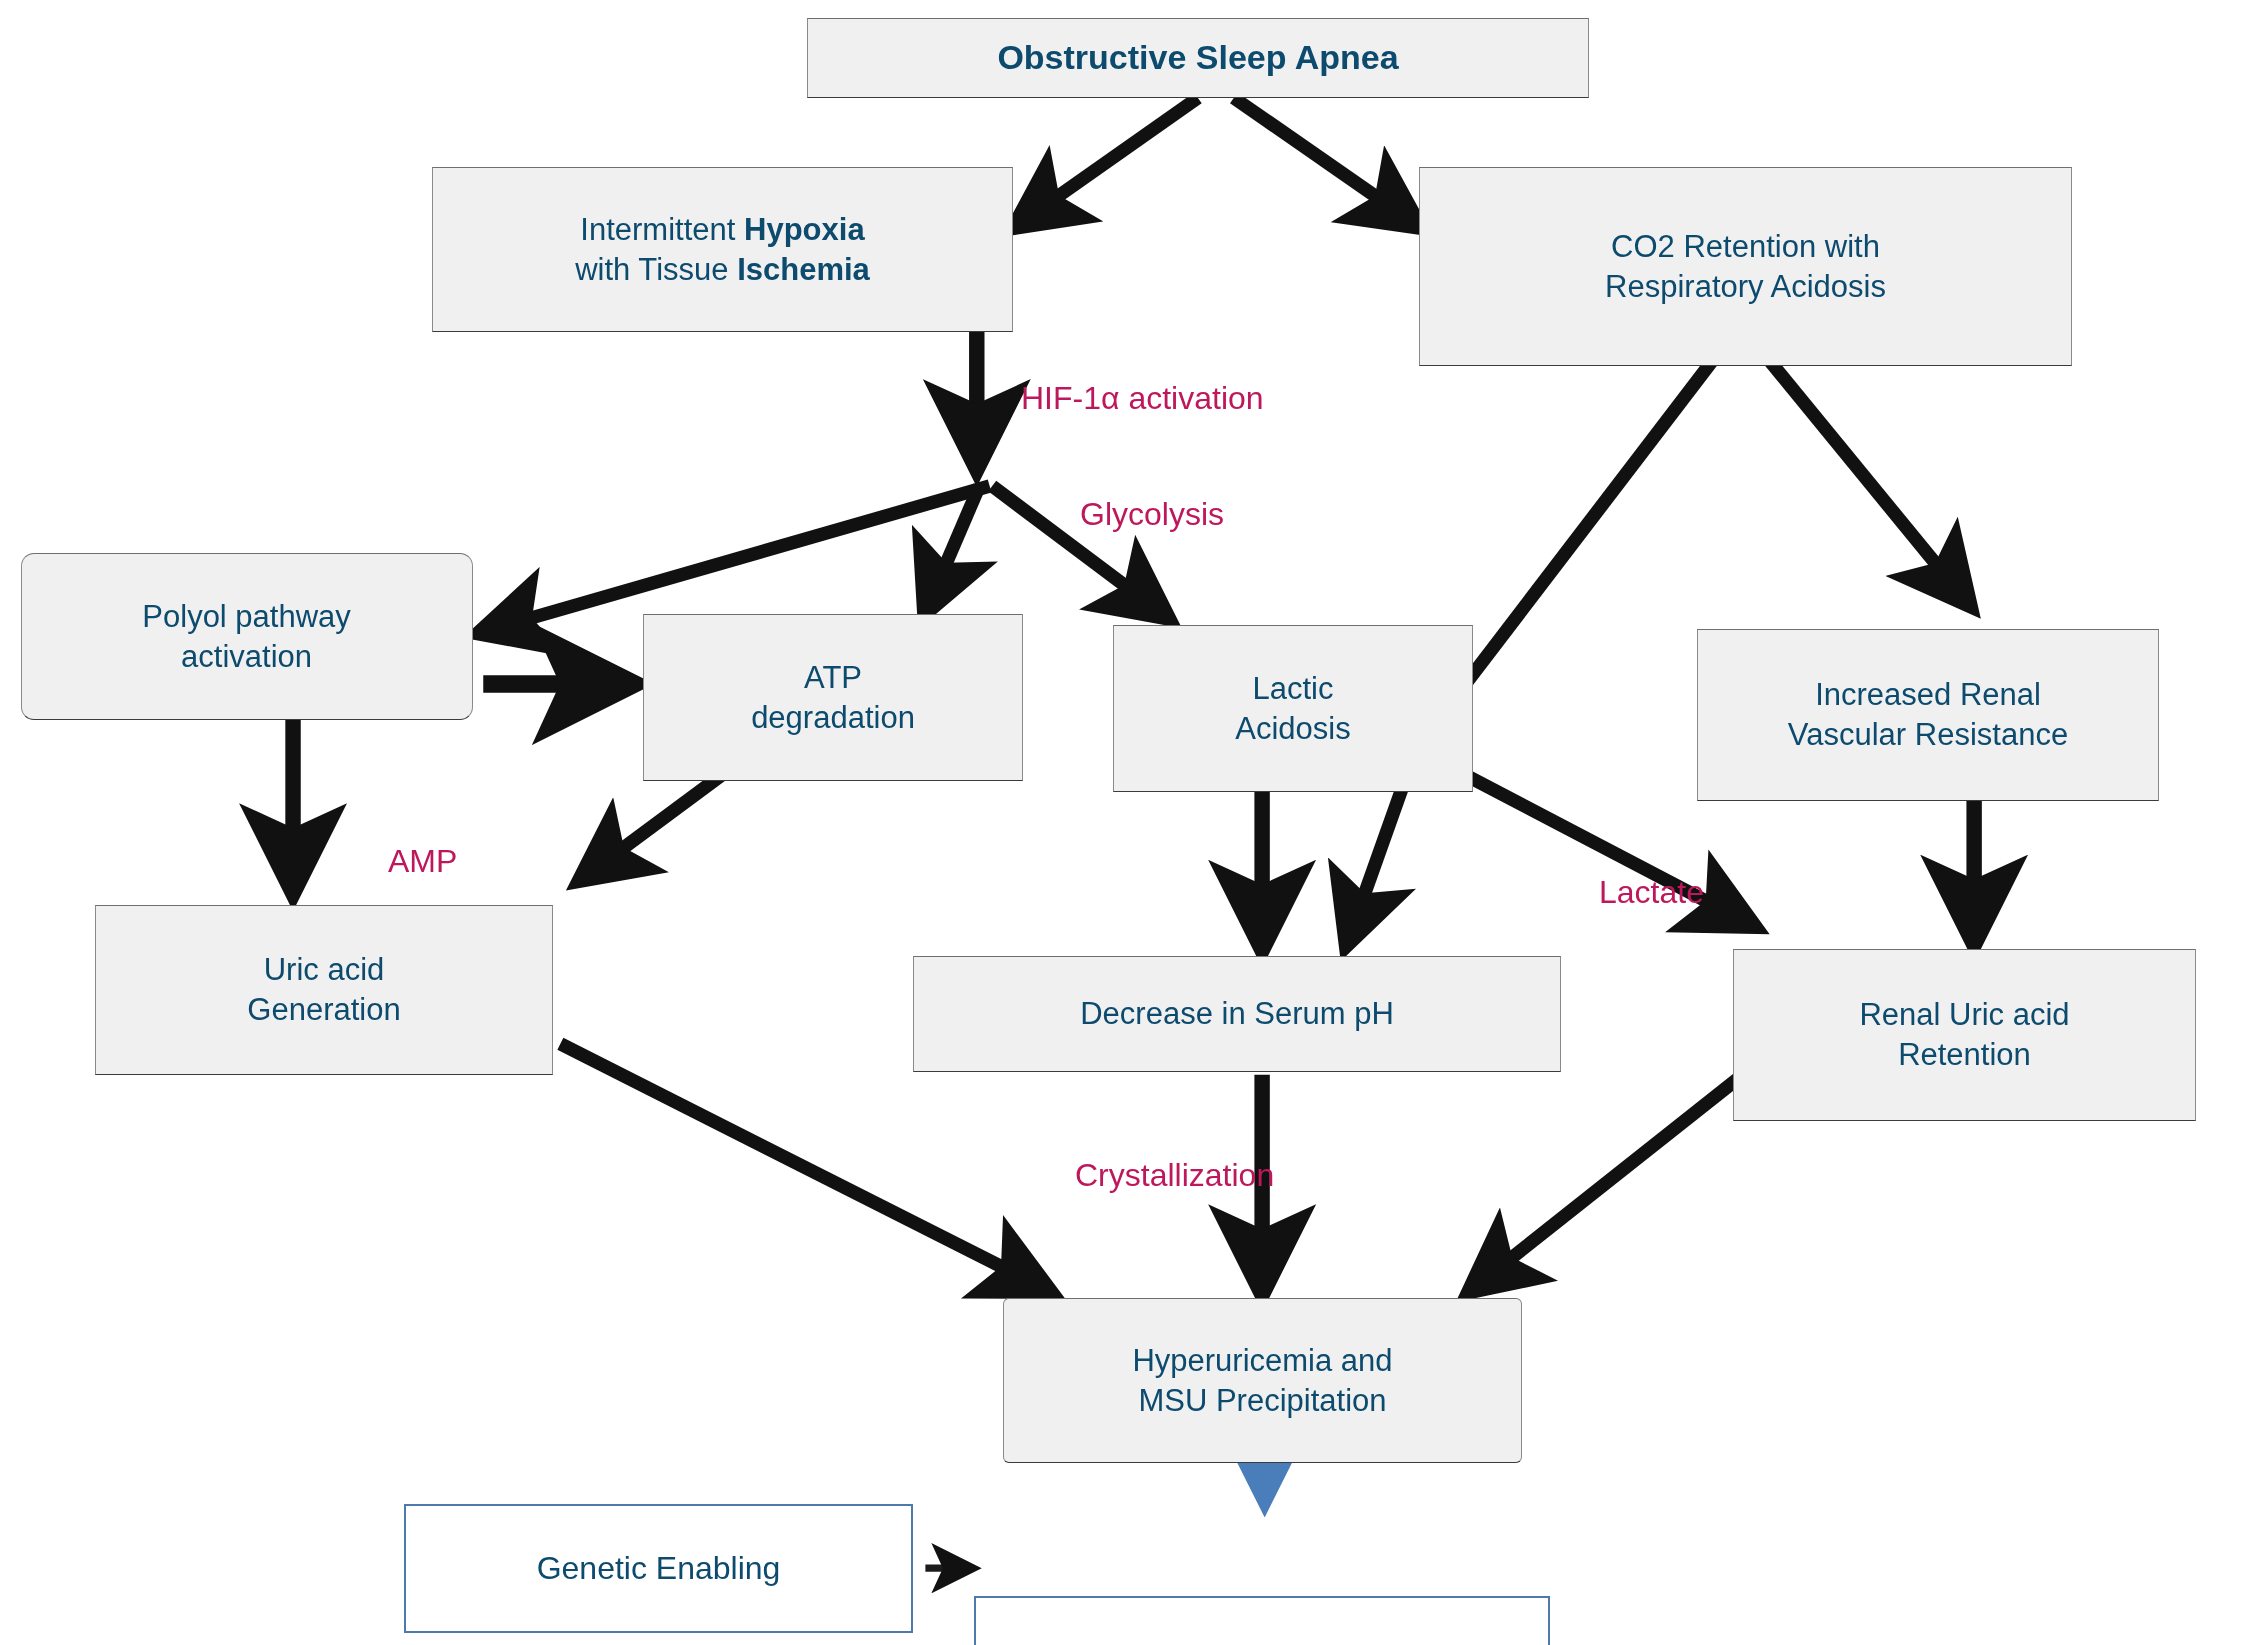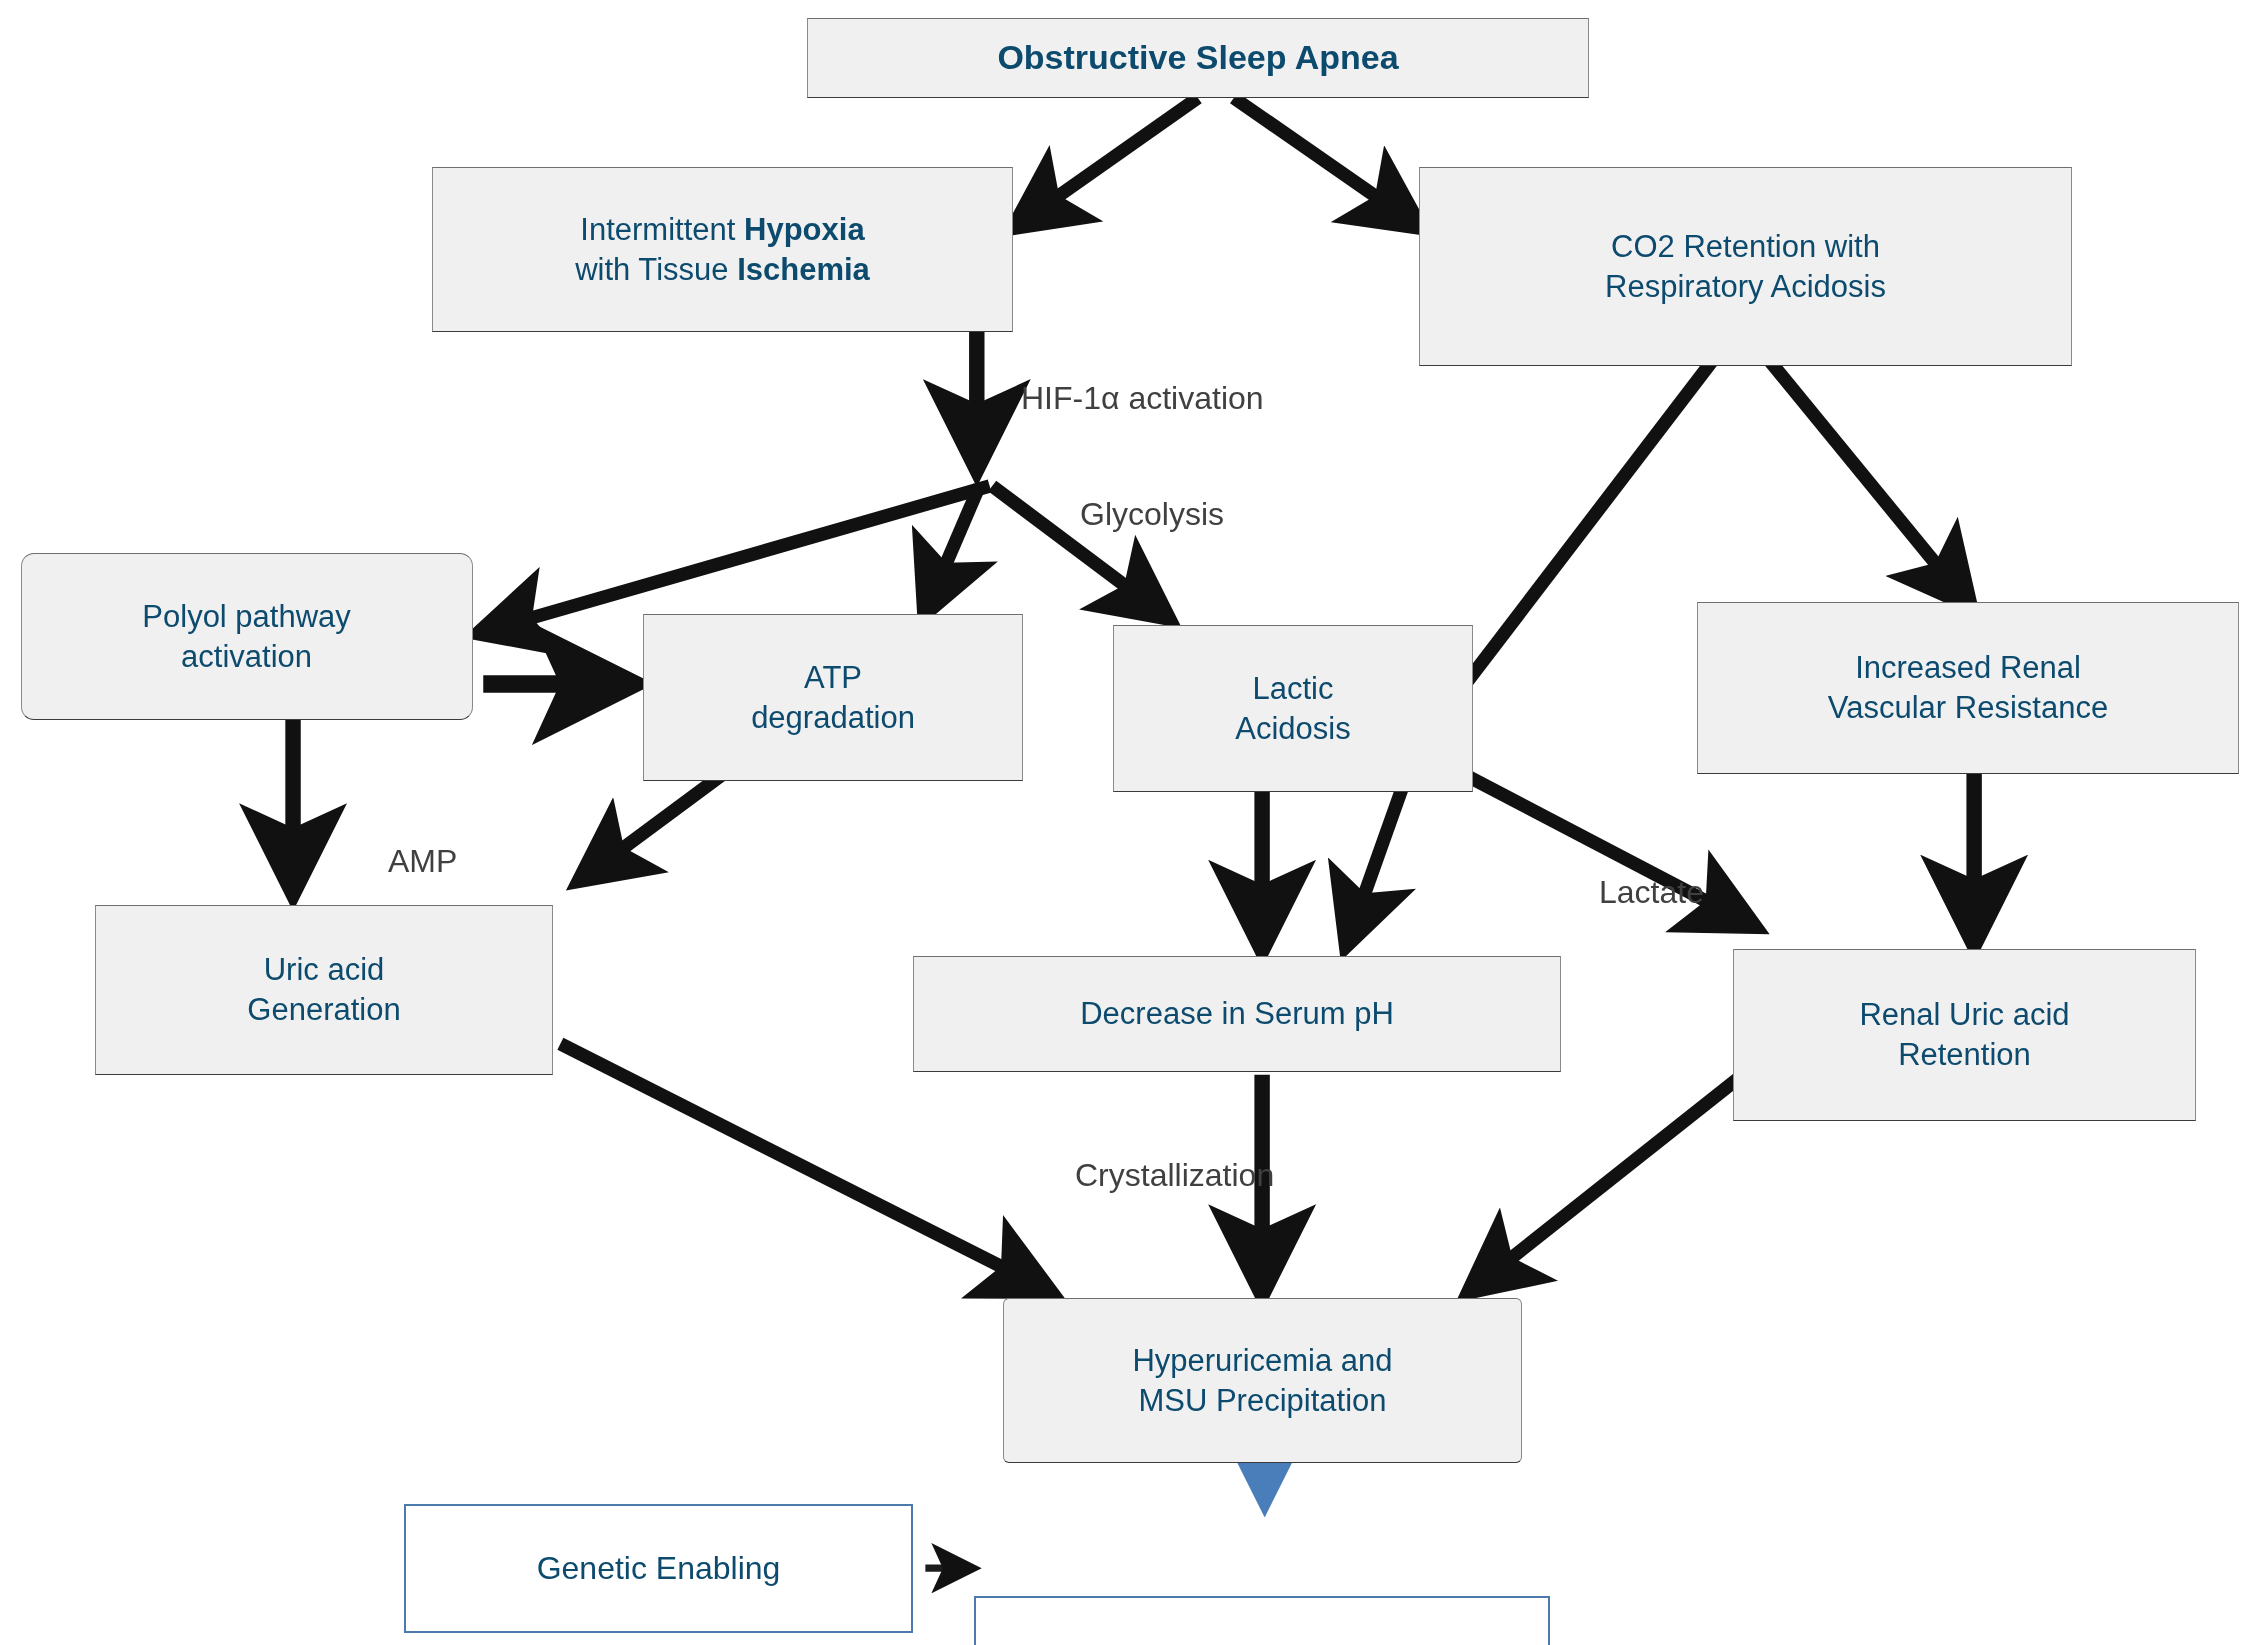--- a/index.html
+++ b/index.html
@@ -7,21 +7,21 @@
   #stage{position:relative;width:2261px;height:1646px;background:#fff;overflow:hidden;}
   svg.edges{position:absolute;left:0;top:0;width:2261px;height:1646px;pointer-events:none;}
 
   .node{position:absolute;box-sizing:border-box;display:flex;align-items:center;justify-content:center;text-align:center;
         background:#f0f0f0;border:1.5px solid #8a8a8a;border-top-color:#6f6f6f;border-bottom-color:#3b3b3b;
         color:#0c4a6e;line-height:1.28;}
   .node .txt{padding:0 7.2px;}
   .node.bold{font-weight:bold;}
   .node.blue{background:#ffffff;border:2.6px solid #4c7aad;}
 
-  .elabel{position:absolute;color:#404040;white-space:nowrap;}
+  .elabel{position:absolute;color:#be185d;white-space:nowrap;}
 </style>
 </head>
 <body>
 
 <div id="stage">
 
   <svg class="edges" viewBox="0 0 4398 3201">
     <defs>
       <marker id="ah" markerWidth="7" markerHeight="7" refX="5.6" refY="3.5" orient="auto" markerUnits="strokeWidth">
         <path d="M0,0 L7,3.5 L0,7 L1.6,3.5 Z" fill="#111111"></path>
@@ -95,21 +95,21 @@
   </div>
 
   <div class="node" style="left:643px;top:614px;width:380px;height:167px;font-size:31px;">
     <span class="txt"><span>ATP</span><br><span>degradation</span></span>
   </div>
 
   <div class="node" style="left:1113px;top:625px;width:360px;height:167px;font-size:31px;">
     <span class="txt"><span>Lactic</span><br><span>Acidosis</span></span>
   </div>
 
-  <div class="node" style="left:1697px;top:602px;width:542px;height:172px;font-size:31px;">
+  <div class="node" style="left:1697px;top:629px;width:462px;height:172px;font-size:31px;">
     <span class="txt"><span>Increased Renal</span><br><span>Vascular Resistance</span></span>
   </div>
 
   <div class="node" style="left:95px;top:905px;width:458px;height:170px;font-size:31px;">
     <span class="txt"><span>Uric acid</span><br><span>Generation</span></span>
   </div>
 
   <div class="node" style="left:913px;top:956px;width:648px;height:116px;font-size:31px;">
     <span class="txt">Decrease in Serum pH</span>
   </div>

